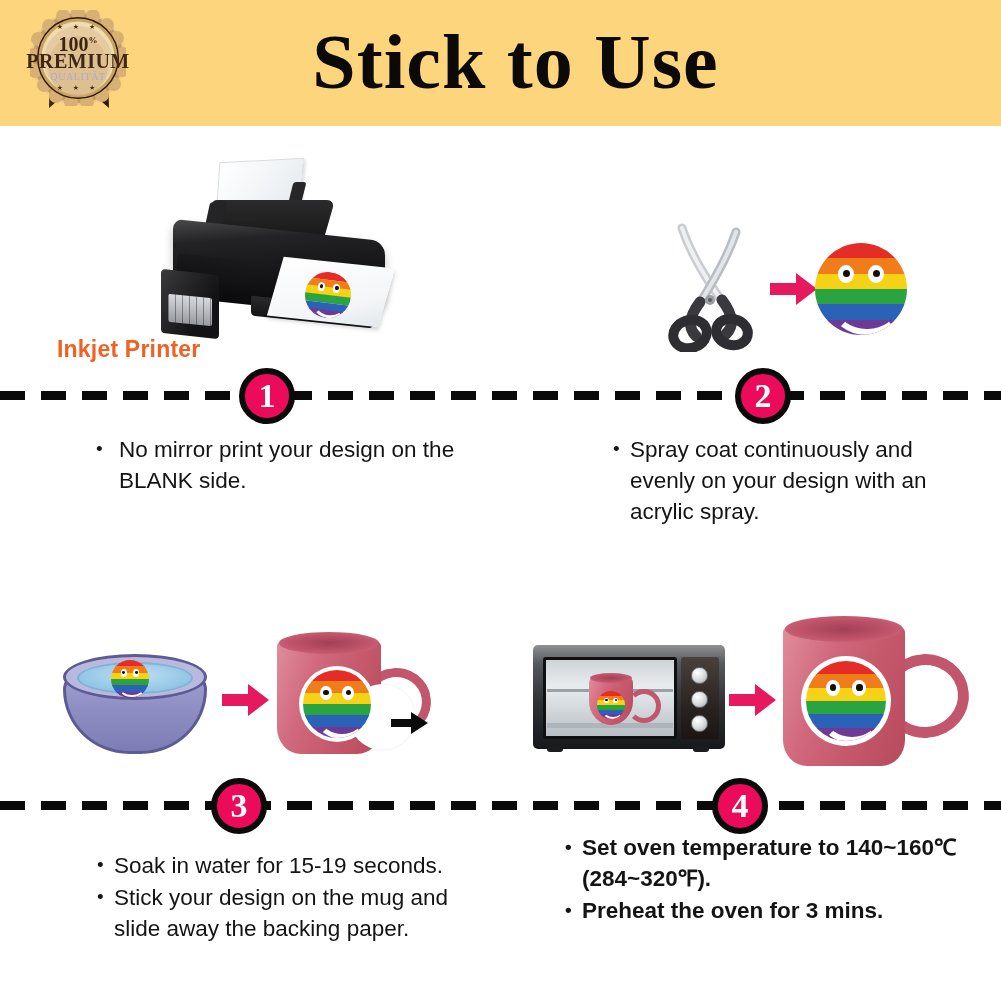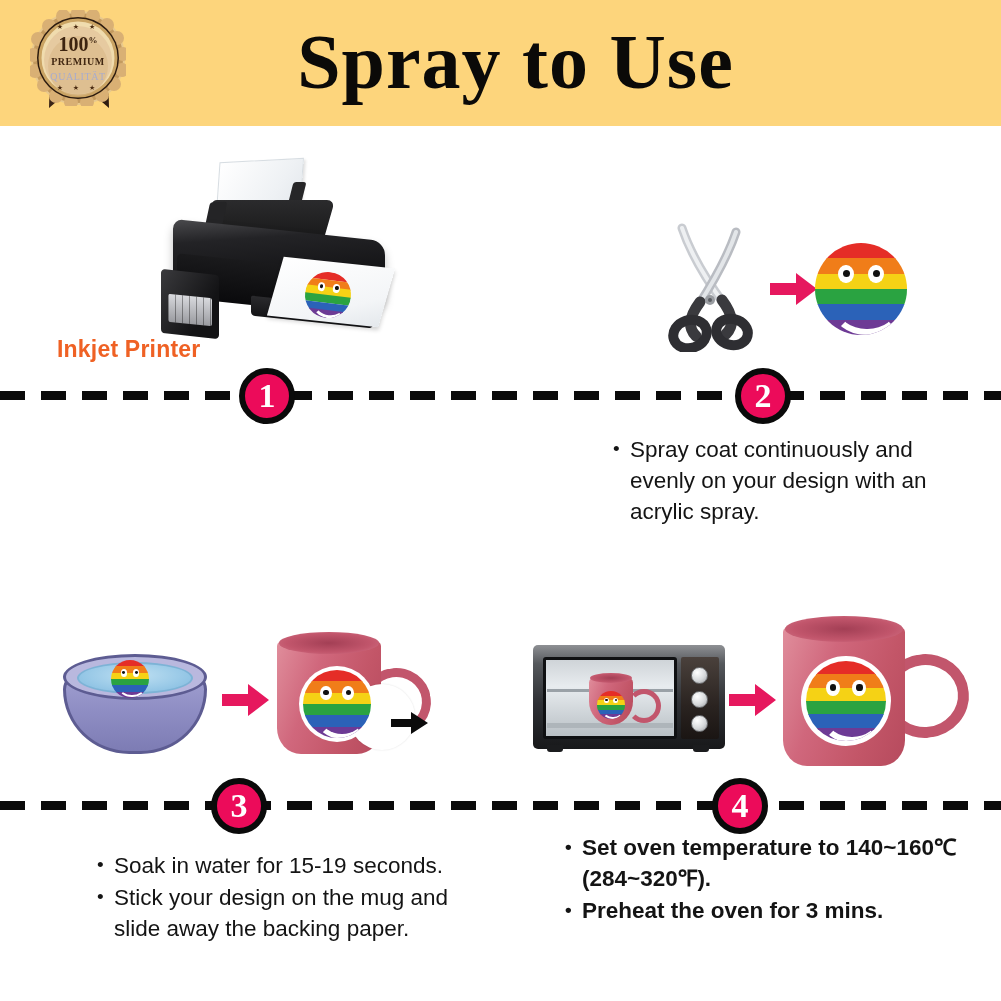--- a/index.html
+++ b/index.html
@@ -67,21 +67,21 @@
   }
   .badge-100 {
     font-size: 20px;
     font-weight: bold;
     letter-spacing: 0px;
     line-height: 17px;
     color: #3d2410;
   }
   .badge-100 sup { font-size: 9px; }
   .badge-premium {
-    font-size: 10px;
+    font-size: 20px;
     font-weight: bold;
     letter-spacing: 0.5px;
     line-height: 17px;
     color: #412711;
   }
   .badge-qual {
     font-size: 10px;
     letter-spacing: 0.6px;
     line-height: 14px;
     color: #a8accd;
@@ -428,21 +428,21 @@
       </g>
     </svg>
     <div class="badge-text">
       <div class="badge-stars-top">★ ★ ★</div>
       <div class="badge-100"><span>100</span><sup>%</sup></div>
       <div class="badge-premium">PREMIUM</div>
       <div class="badge-qual">QUALITÄT</div>
       <div class="badge-stars-bot">★ ★ ★</div>
     </div>
   </div>
-  <div class="header-title">Spray to Use</div>
+  <div class="header-title">Stick to Use</div>
 </div>
 
 <div class="panel printer-wrap">
   <div class="pr-tray-paper"></div>
   <div class="pr-guide-r"></div>
   <div class="pr-feeder"></div>
   <div class="pr-guide-l"></div>
   <div class="pr-body"></div>
   <div class="pr-body2"></div>
   <div class="pr-outtray"></div>
@@ -499,20 +499,21 @@
       <div class="sm-mouth-fill" style="left: 17.48px; top: 36.8px; width: 57.04px; height: 43.24px; border-width: 6.9px; border-color: transparent transparent rgb(255, 255, 255); border-style: solid;"></div>
     </div>
 </div>
 
 <div class="divider divider-1"></div>
 <div class="step-circle sc1">1</div>
 <div class="step-circle sc2">2</div>
 
 <div class="steptext t1">
   <ul>
+    <li>No mirror print your design on the BLANK side.</li>
   </ul>
 </div>
 <div class="steptext t2">
   <ul>
     <li>Spray coat continuously and evenly on your design with an acrylic spray.</li>
   </ul>
 </div>
 
 <div class="panel bowl-wrap">
   <div class="bowl-body"></div>

